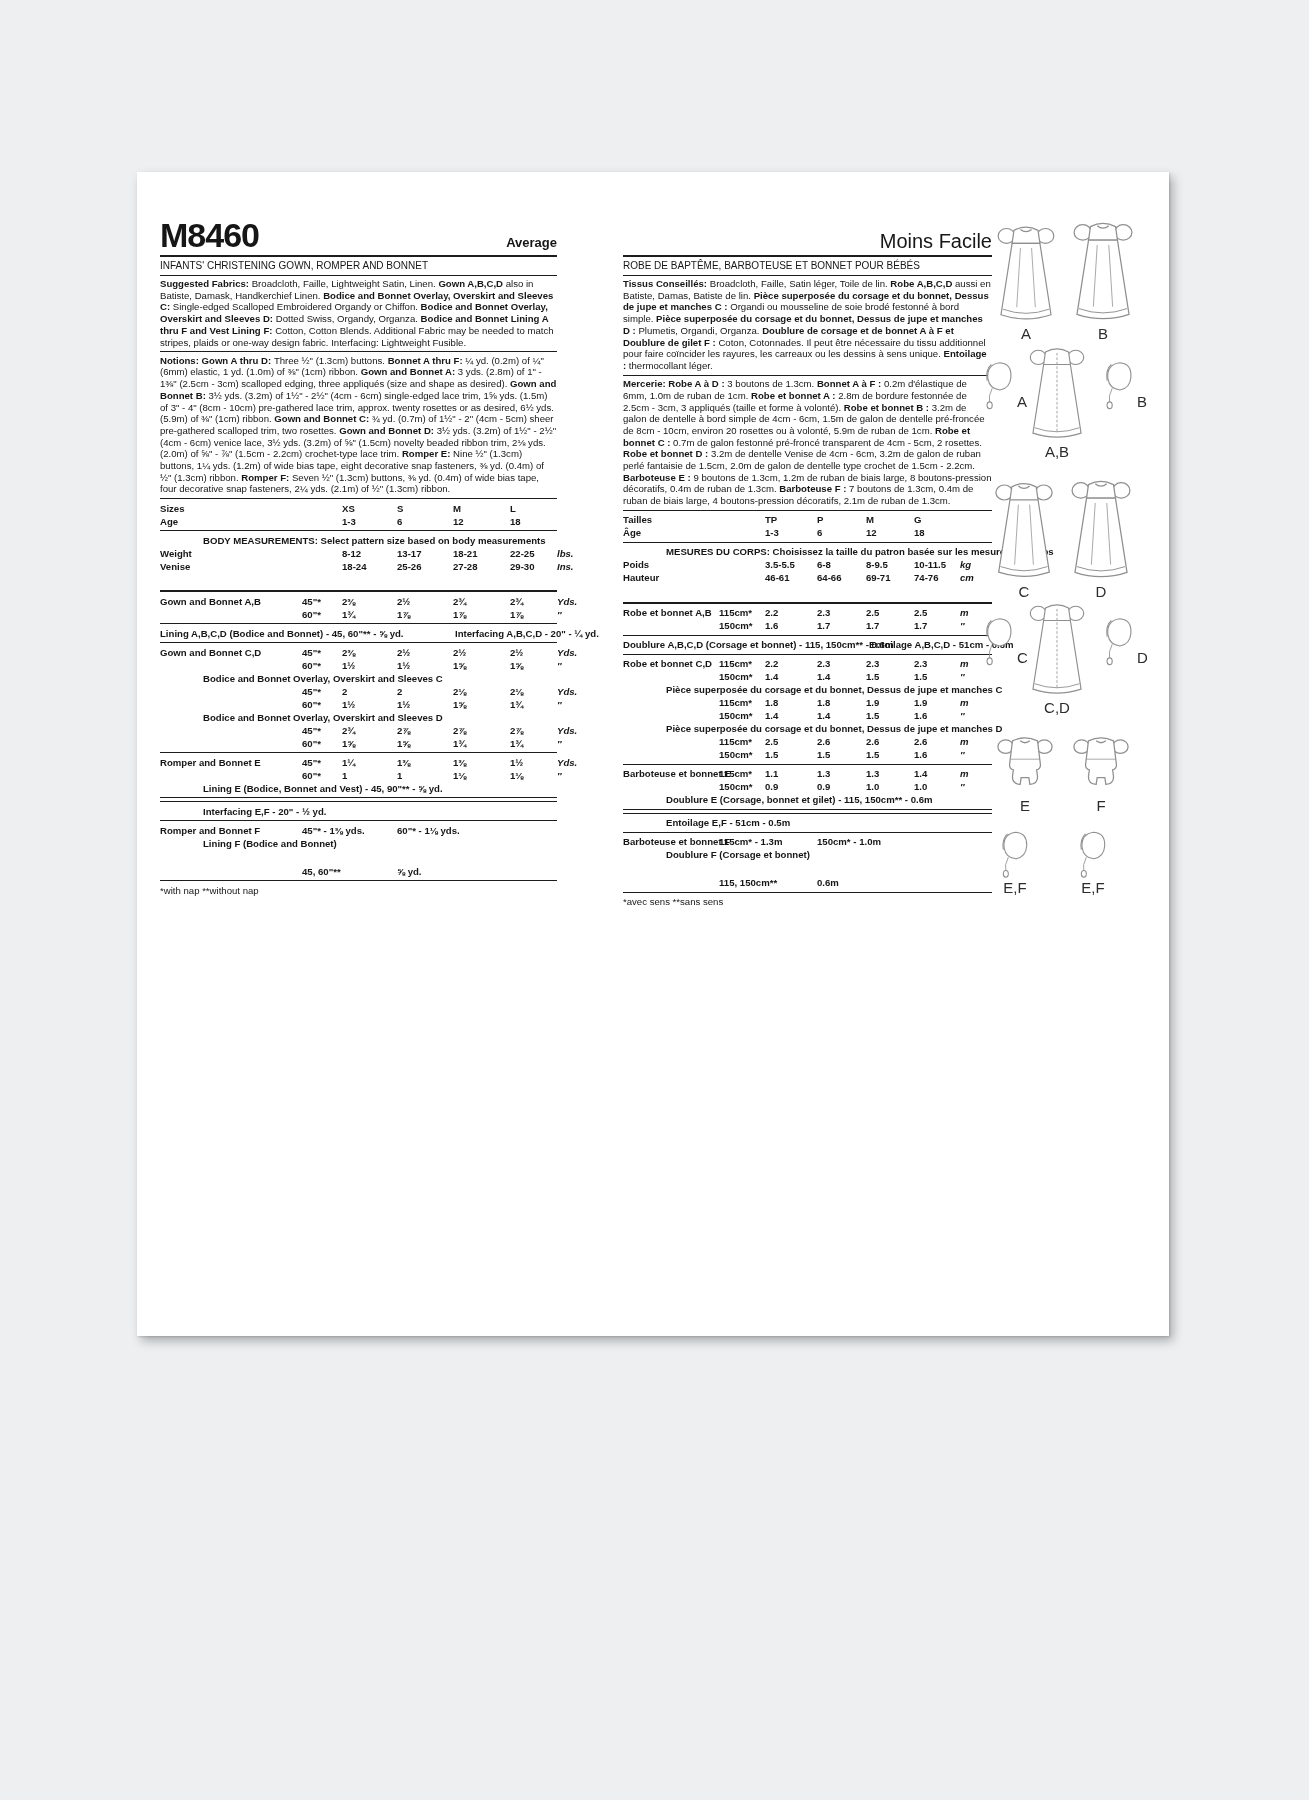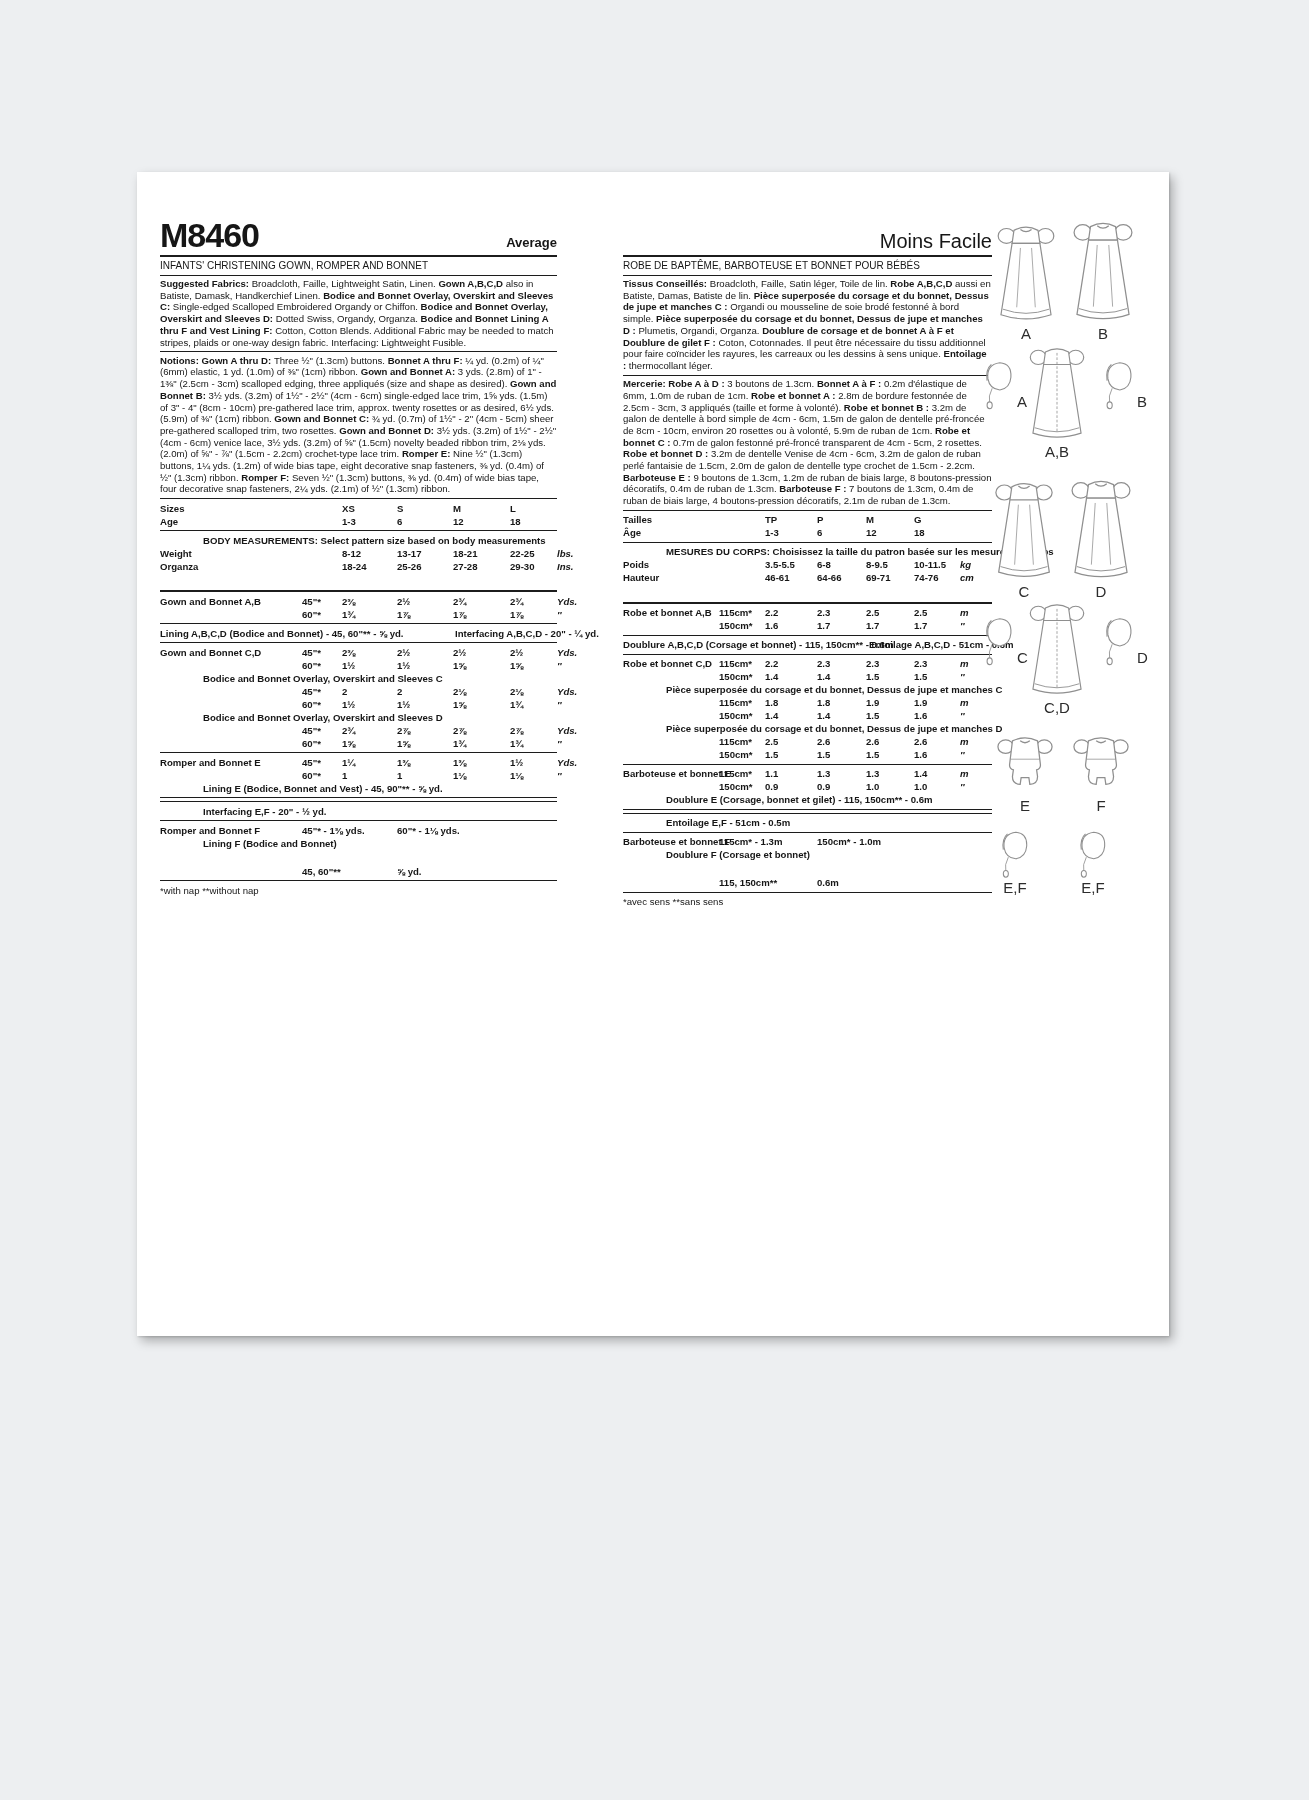--- a/index.html
+++ b/index.html
@@ -80,21 +80,21 @@
       <div class="thead">BODY MEASUREMENTS: Select pattern size based on body measurements</div>
       <div class="trow">
         <span class="c sp2">Weight</span>
         <span class="c">8-12</span>
         <span class="c">13-17</span>
         <span class="c">18-21</span>
         <span class="c">22-25</span>
         <span class="c u">lbs.</span>
       </div>
       <div class="trow">
-        <span class="c sp2">Organza</span>
+        <span class="c sp2">Venise</span>
         <span class="c">18-24</span>
         <span class="c">25-26</span>
         <span class="c">27-28</span>
         <span class="c">29-30</span>
         <span class="c u">Ins.</span>
       </div>
       <div class="gap14"></div>
       <div class="rule2"></div>
 
       <div class="trow">

